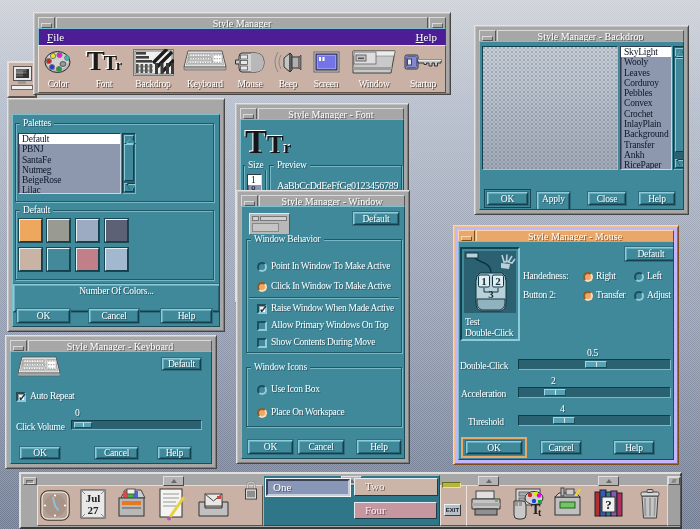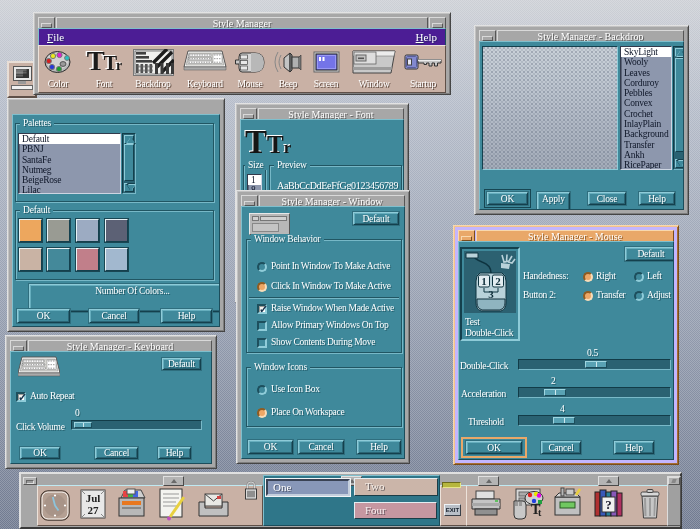--- a/index.html
+++ b/index.html
@@ -237,21 +237,21 @@
   <div class="grp" style="left:2px;top:91px;width:199px;height:70px"></div>
   <div class="lbl" style="left:7px;top:86px">Default</div>
   <div class="sw" style="left:6px;top:100px;width:23px;height:23px;background:#eda75e"></div>
   <div class="sw" style="left:34px;top:100px;width:23px;height:23px;background:#999b93"></div>
   <div class="sw" style="left:63px;top:100px;width:23px;height:23px;background:#9cabc2"></div>
   <div class="sw" style="left:92px;top:100px;width:23px;height:23px;background:#5c6175"></div>
   <div class="sw" style="left:6px;top:129px;width:23px;height:23px;background:#c9b3a4"></div>
   <div class="sw" style="left:34px;top:129px;width:23px;height:23px;background:#44899a"></div>
   <div class="sw" style="left:63px;top:129px;width:23px;height:23px;background:#c17f8a"></div>
   <div class="sw" style="left:92px;top:129px;width:23px;height:23px;background:#a2b8cf"></div>
-  <div class="btn" style="left:16px;top:165px;width:207px;height:28px;line-height:13px">Number Of Colors...</div>
+  <div class="btn" style="left:0px;top:165px;width:207px;height:28px;line-height:13px">Number Of Colors...</div>
   <div class="btn" style="left:4px;top:190px;width:53px;height:14px;line-height:13px">OK</div>
   <div class="btn" style="left:76px;top:190px;width:50px;height:14px;line-height:13px">Cancel</div>
   <div class="btn" style="left:148px;top:190px;width:51px;height:14px;line-height:13px">Help</div>
  </div>
     </div>
 </div>
 
 <div class="w frame" style="left:235px;top:103px;width:174px;height:200px;z-index:3">
  <div class="tbar">
       <div class="mbox"></div>

